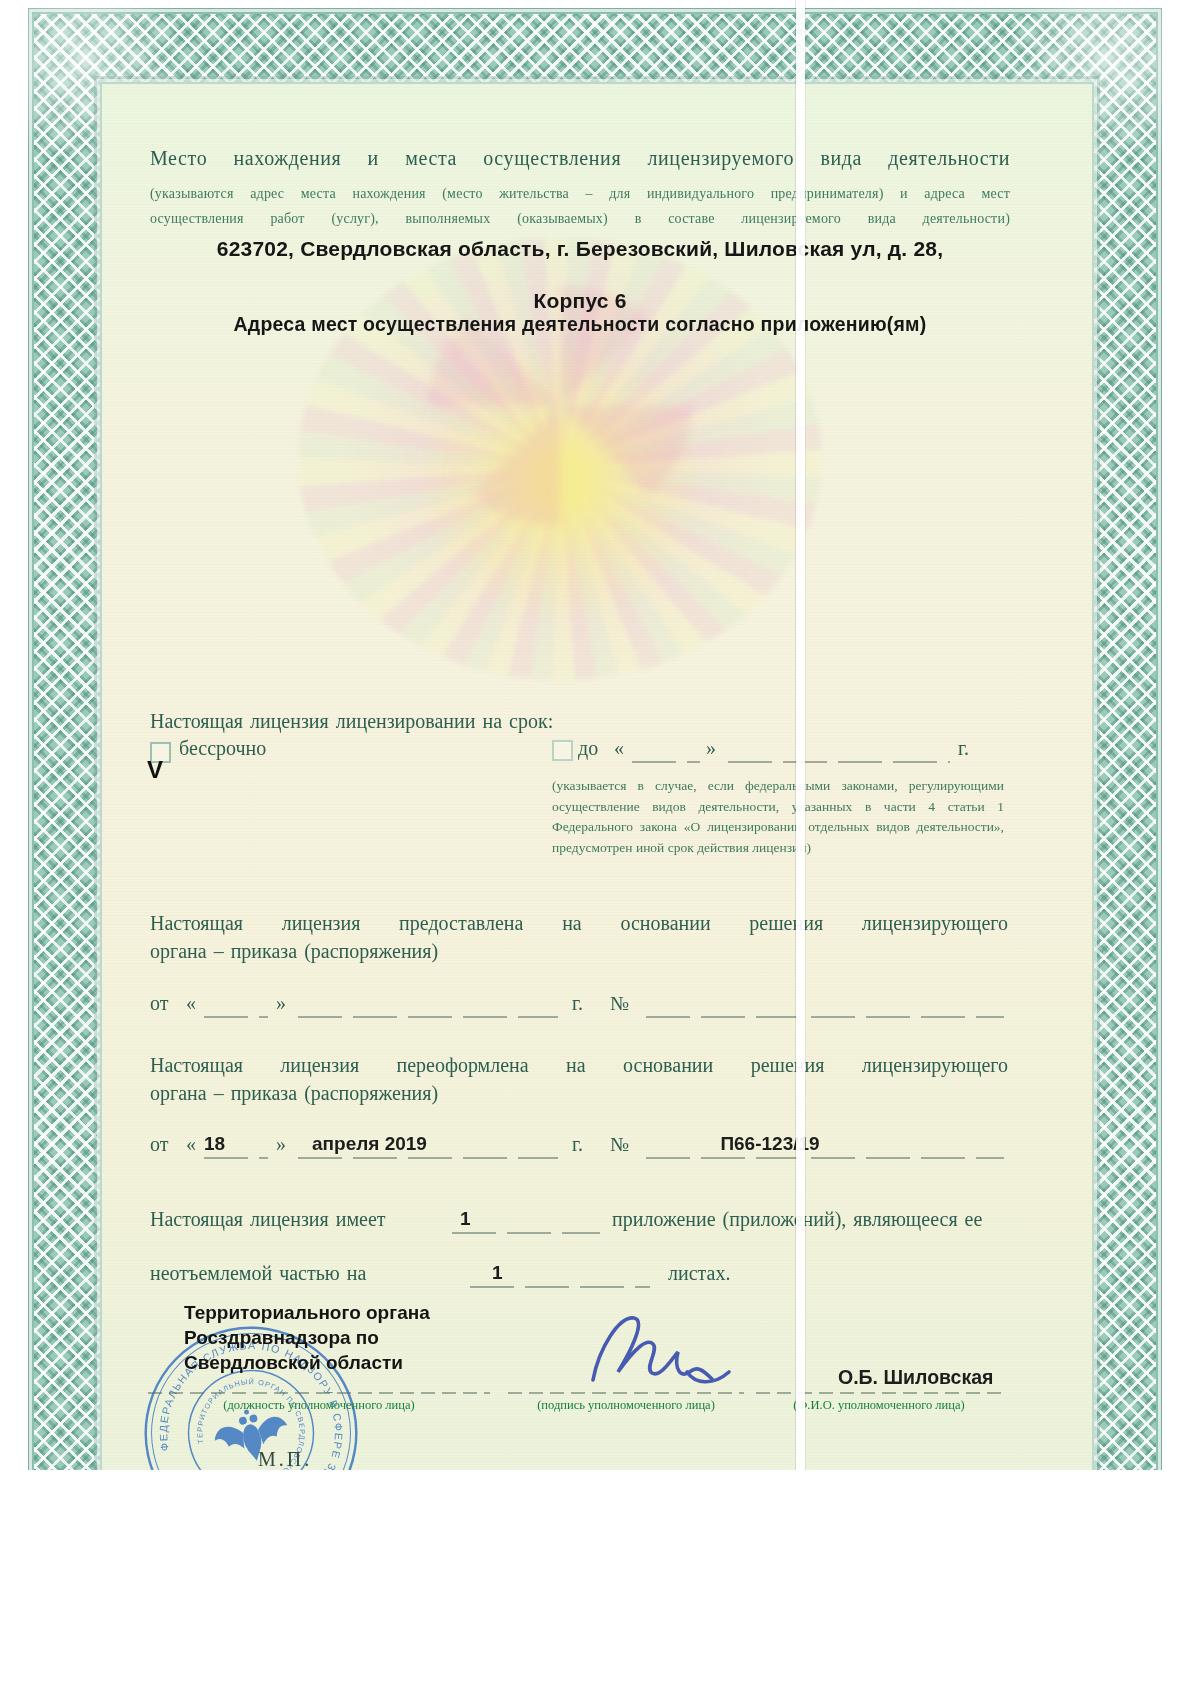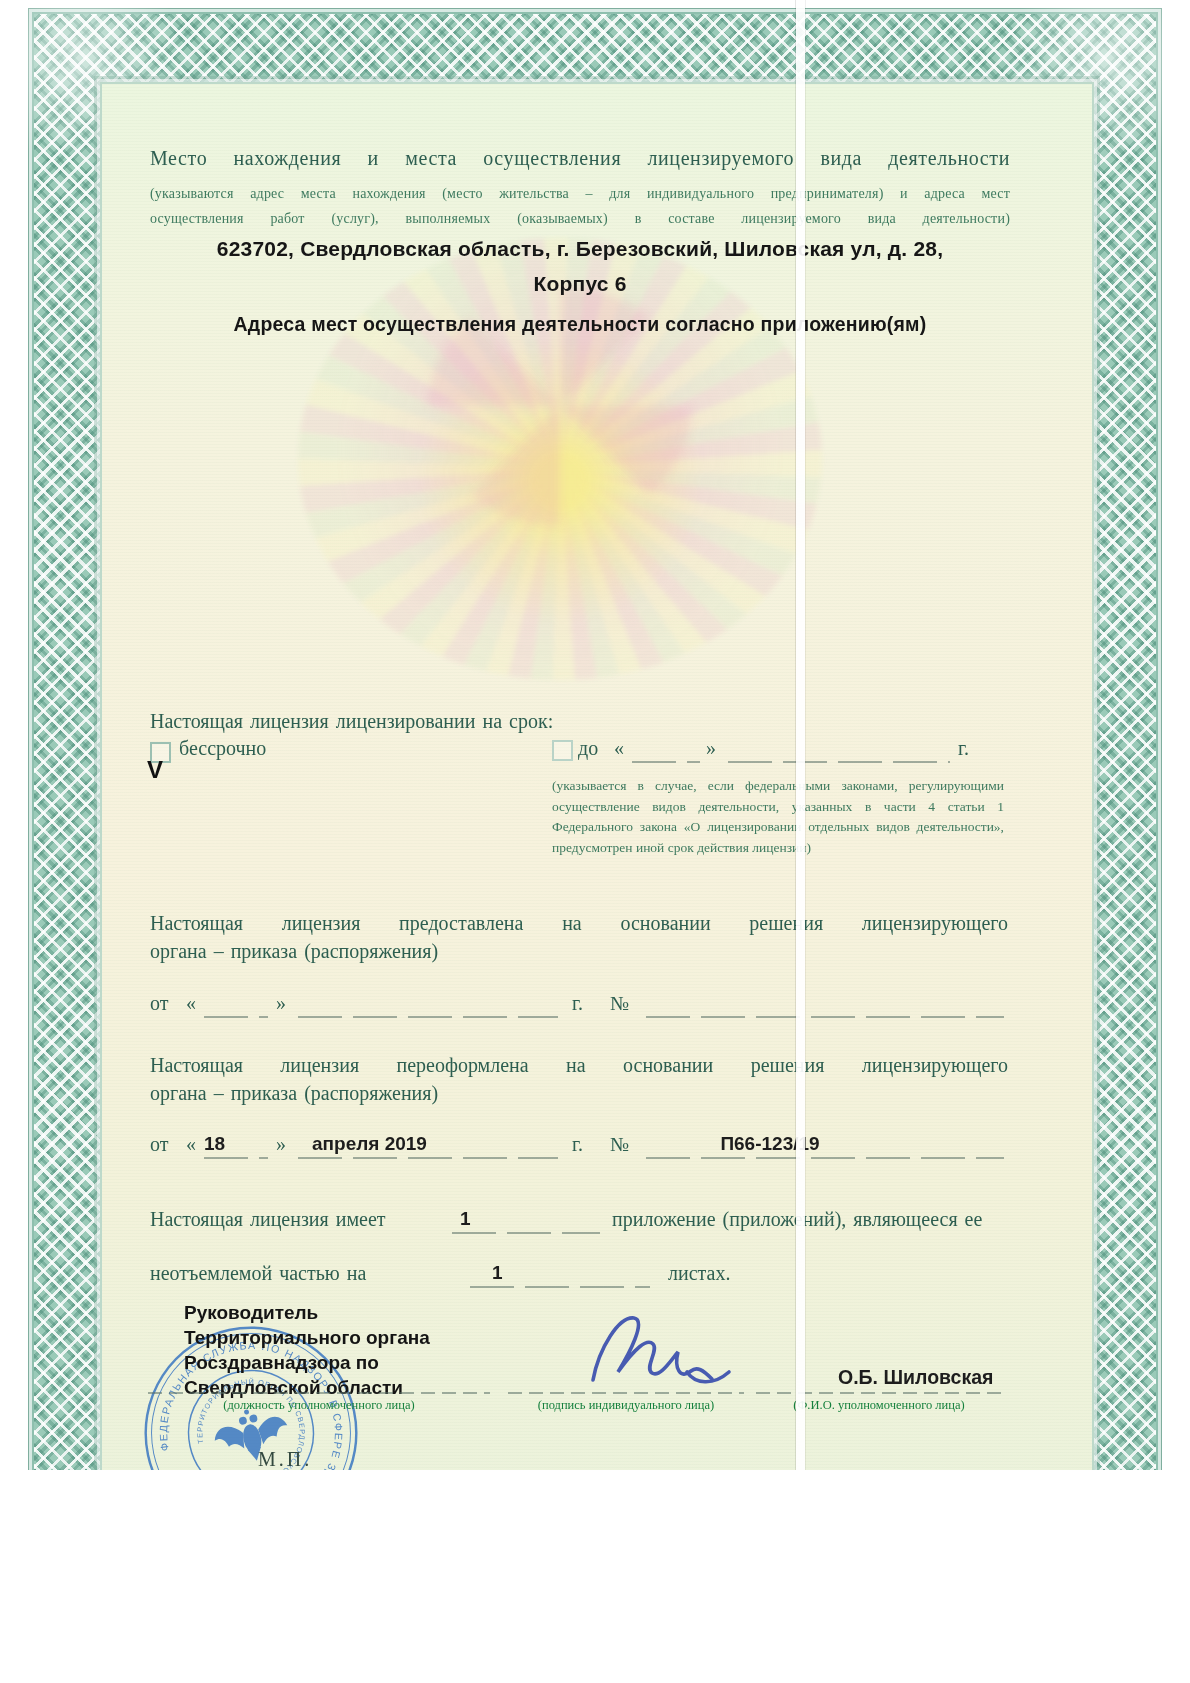--- a/index.html
+++ b/index.html
@@ -75,21 +75,21 @@
     <div class="corner" style="right:0;bottom:0;transform:scale(-1);"></div>
   </div>
   <div class="inner"></div>
   <div class="rosette"></div>
   <div class="rosette-core"></div>
 
   <div class="abs g head just z" style="left:150px;top:147px;width:860px;">Место нахождения и места осуществления лицензируемого вида деятельности</div>
   <div class="abs fine note just z" style="left:150px;top:186px;width:860px;">(указываются адрес места нахождения (место жительства – для индивидуального предпринимателя) и адреса мест</div>
   <div class="abs fine note just z" style="left:150px;top:211px;width:860px;">осуществления работ (услуг), выполняемых (оказываемых) в составе лицензируемого вида деятельности)</div>
   <div class="abs bold addr z" style="left:150px;top:237px;width:860px;">623702, Свердловская область, г. Березовский, Шиловская ул, д. 28,</div>
-  <div class="abs bold addr z" style="left:150px;top:272px;width:860px;">Корпус 6</div>
+  <div class="abs bold addr z" style="left:150px;top:289px;width:860px;">Корпус 6</div>
   <div class="abs bold addr z" style="left:150px;top:313px;width:860px;font-size:19.5px;">Адреса мест осуществления деятельности согласно приложению(ям)</div>
 
   <div class="abs g body20 z" style="left:150px;top:710px;">Настоящая лицензия лицензировании на срок:</div>
   <div class="cbx z" style="left:150px;top:742px;"></div>
   <div class="abs vmark z" style="left:147px;top:756px;">V</div>
   <div class="abs g body20 z" style="left:179px;top:737px;">бессрочно</div>
 
   <div class="cbx z" style="left:552px;top:740px;border-color:#b9d3c7;"></div>
   <span class="abs g body20 z" style="left:578px;top:737px;">до</span>
   <span class="abs g body20 z" style="left:614px;top:737px;">«</span>
@@ -127,30 +127,29 @@
   <span class="abs g body20 z" style="left:150px;top:1208px;">Настоящая лицензия имеет</span>
   <span class="abs fill z" style="left:460px;top:1208px;">1</span>
   <div class="blank z" style="left:452px;top:1232px;width:148px;"></div>
   <span class="abs g body20 z" style="left:612px;top:1208px;">приложение (приложений), являющееся ее</span>
   <span class="abs g body20 z" style="left:150px;top:1262px;text-align:right;">неотъемлемой частью на</span>
   <span class="abs fill z" style="left:492px;top:1262px;">1</span>
   <div class="blank z" style="left:470px;top:1286px;width:180px;"></div>
   <span class="abs g body20 z" style="left:668px;top:1262px;">листах.</span>
 
   <div class="abs bold z" style="left:184px;top:1300px;width:340px;font-size:19px;line-height:25px;color:#141414;">
-    <div>Руководитель</div>
     <div>Территориального органа</div>
     <div>Росздравнадзора по</div>
     <div>Свердловской области</div>
   </div>
   <div class="blank dash z" style="left:148px;top:1392px;width:342px;"></div>
   <div class="blank dash z" style="left:508px;top:1392px;width:236px;"></div>
   <div class="blank dash z" style="left:756px;top:1392px;width:246px;"></div>
   <div class="abs cap z" style="left:148px;top:1398px;width:342px;">(должность уполномоченного лица)</div>
-  <div class="abs cap z" style="left:508px;top:1398px;width:236px;">(подпись индивидуального лица)</div>
+  <div class="abs cap z" style="left:508px;top:1398px;width:236px;">(подпись уполномоченного лица)</div>
   <div class="abs cap z" style="left:756px;top:1398px;width:246px;">(Ф.И.О. уполномоченного лица)</div>
   <div class="abs fill z" style="left:838px;top:1366px;width:170px;font-size:19.5px;">О.Б. Шиловская</div>
 
   <svg class="sig" width="158" height="92" viewBox="0 0 158 92">
     <g fill="none" stroke="#3a4fae" stroke-width="3.6" stroke-linecap="round" opacity="0.92">
       <path d="M10,72 C16,40 36,8 51,10 C64,12 46,46 35,64 C52,40 64,30 70,36 C76,42 61,60 69,65 C77,70 88,52 95,44 C91,60 97,72 108,63 C114,58 120,62 129,71"></path>
       <path d="M104,64 C112,76 130,78 146,64"></path>
     </g>
   </svg>
 

